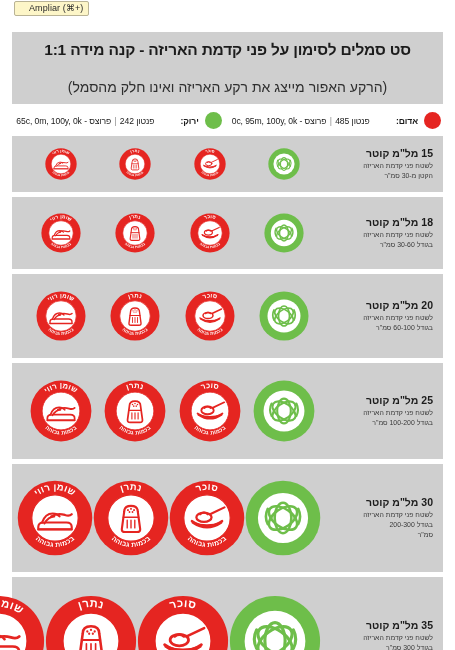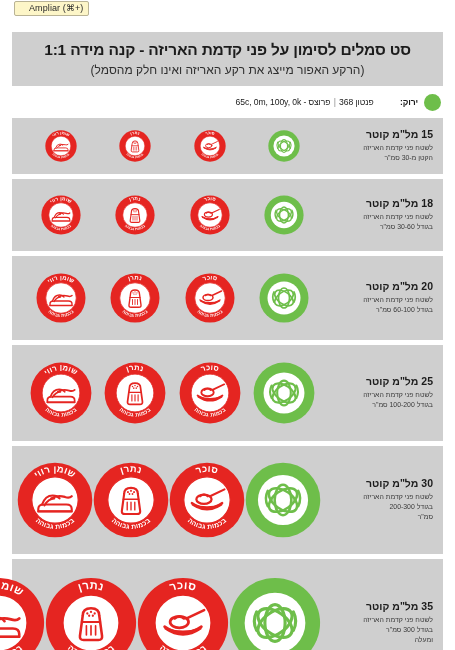--- a/index.html
+++ b/index.html
@@ -54,23 +54,23 @@
     text-align: center;
   }
   .doc-title {
     font-size: 15.5px;
     font-weight: bold;
     color: #1c1c1c;
     letter-spacing: -0.2px;
     line-height: 1.25;
   }
   .doc-subtitle {
-    font-size: 12px;
+    font-size: 14px;
     color: #2f2f2f;
-    margin-top: 4px;
+    margin-top: 20px;
     line-height: 1.2;
   }
 
   
   .legend {
     display: flex;
     flex-direction: row;
     align-items: center;
     justify-content: flex-start;
     gap: 10px;
@@ -164,22 +164,26 @@
 
   <div class="doc">
 
     <div class="header-band">
       <div class="doc-title">סט סמלים לסימון על פני קדמת האריזה - קנה מידה 1:1</div>
       <div class="doc-subtitle">(הרקע האפור מייצג את רקע האריזה ואינו חלק מהסמל)</div>
     </div>
 
     <div class="legend" id="legend-host">
         <div class="legend-entry">
+          <span class="legend-dot" style="background: rgb(229, 37, 33);"></span>
+          <span class="legend-text"><b>אדום:</b> <span>פנטון 485</span> <span class="legend-sep">|</span> <span>פרוצס -</span> <span class="legend-cmyk">0c, 95m, 100y, 0k</span></span>
+        </div>
+        <div class="legend-entry">
           <span class="legend-dot" style="background: rgb(110, 190, 74);"></span>
-          <span class="legend-text"><b>ירוק:</b> <span>פנטון 368</span> <span class="legend-sep">|</span> <span>פרוצס -</span> <span class="legend-cmyk">65c, 0m, 100y, 0k</span></span>
+          <span class="legend-text"><b>ירוק:</b> <span>פנטון 242</span> <span class="legend-sep">|</span> <span>פרוצס -</span> <span class="legend-cmyk">65c, 0m, 100y, 0k</span></span>
         </div>
       </div>
 
     <div class="rows" id="rows-host">
         <div class="row s15">
           <div class="row-info">
             <div class="row-heading">15 מל"מ קוטר</div>
             <div class="row-desc">
               <div>לשטח פני קדמת האריזה</div>
               <div>הקטן מ-30 סמ"ר</div>

